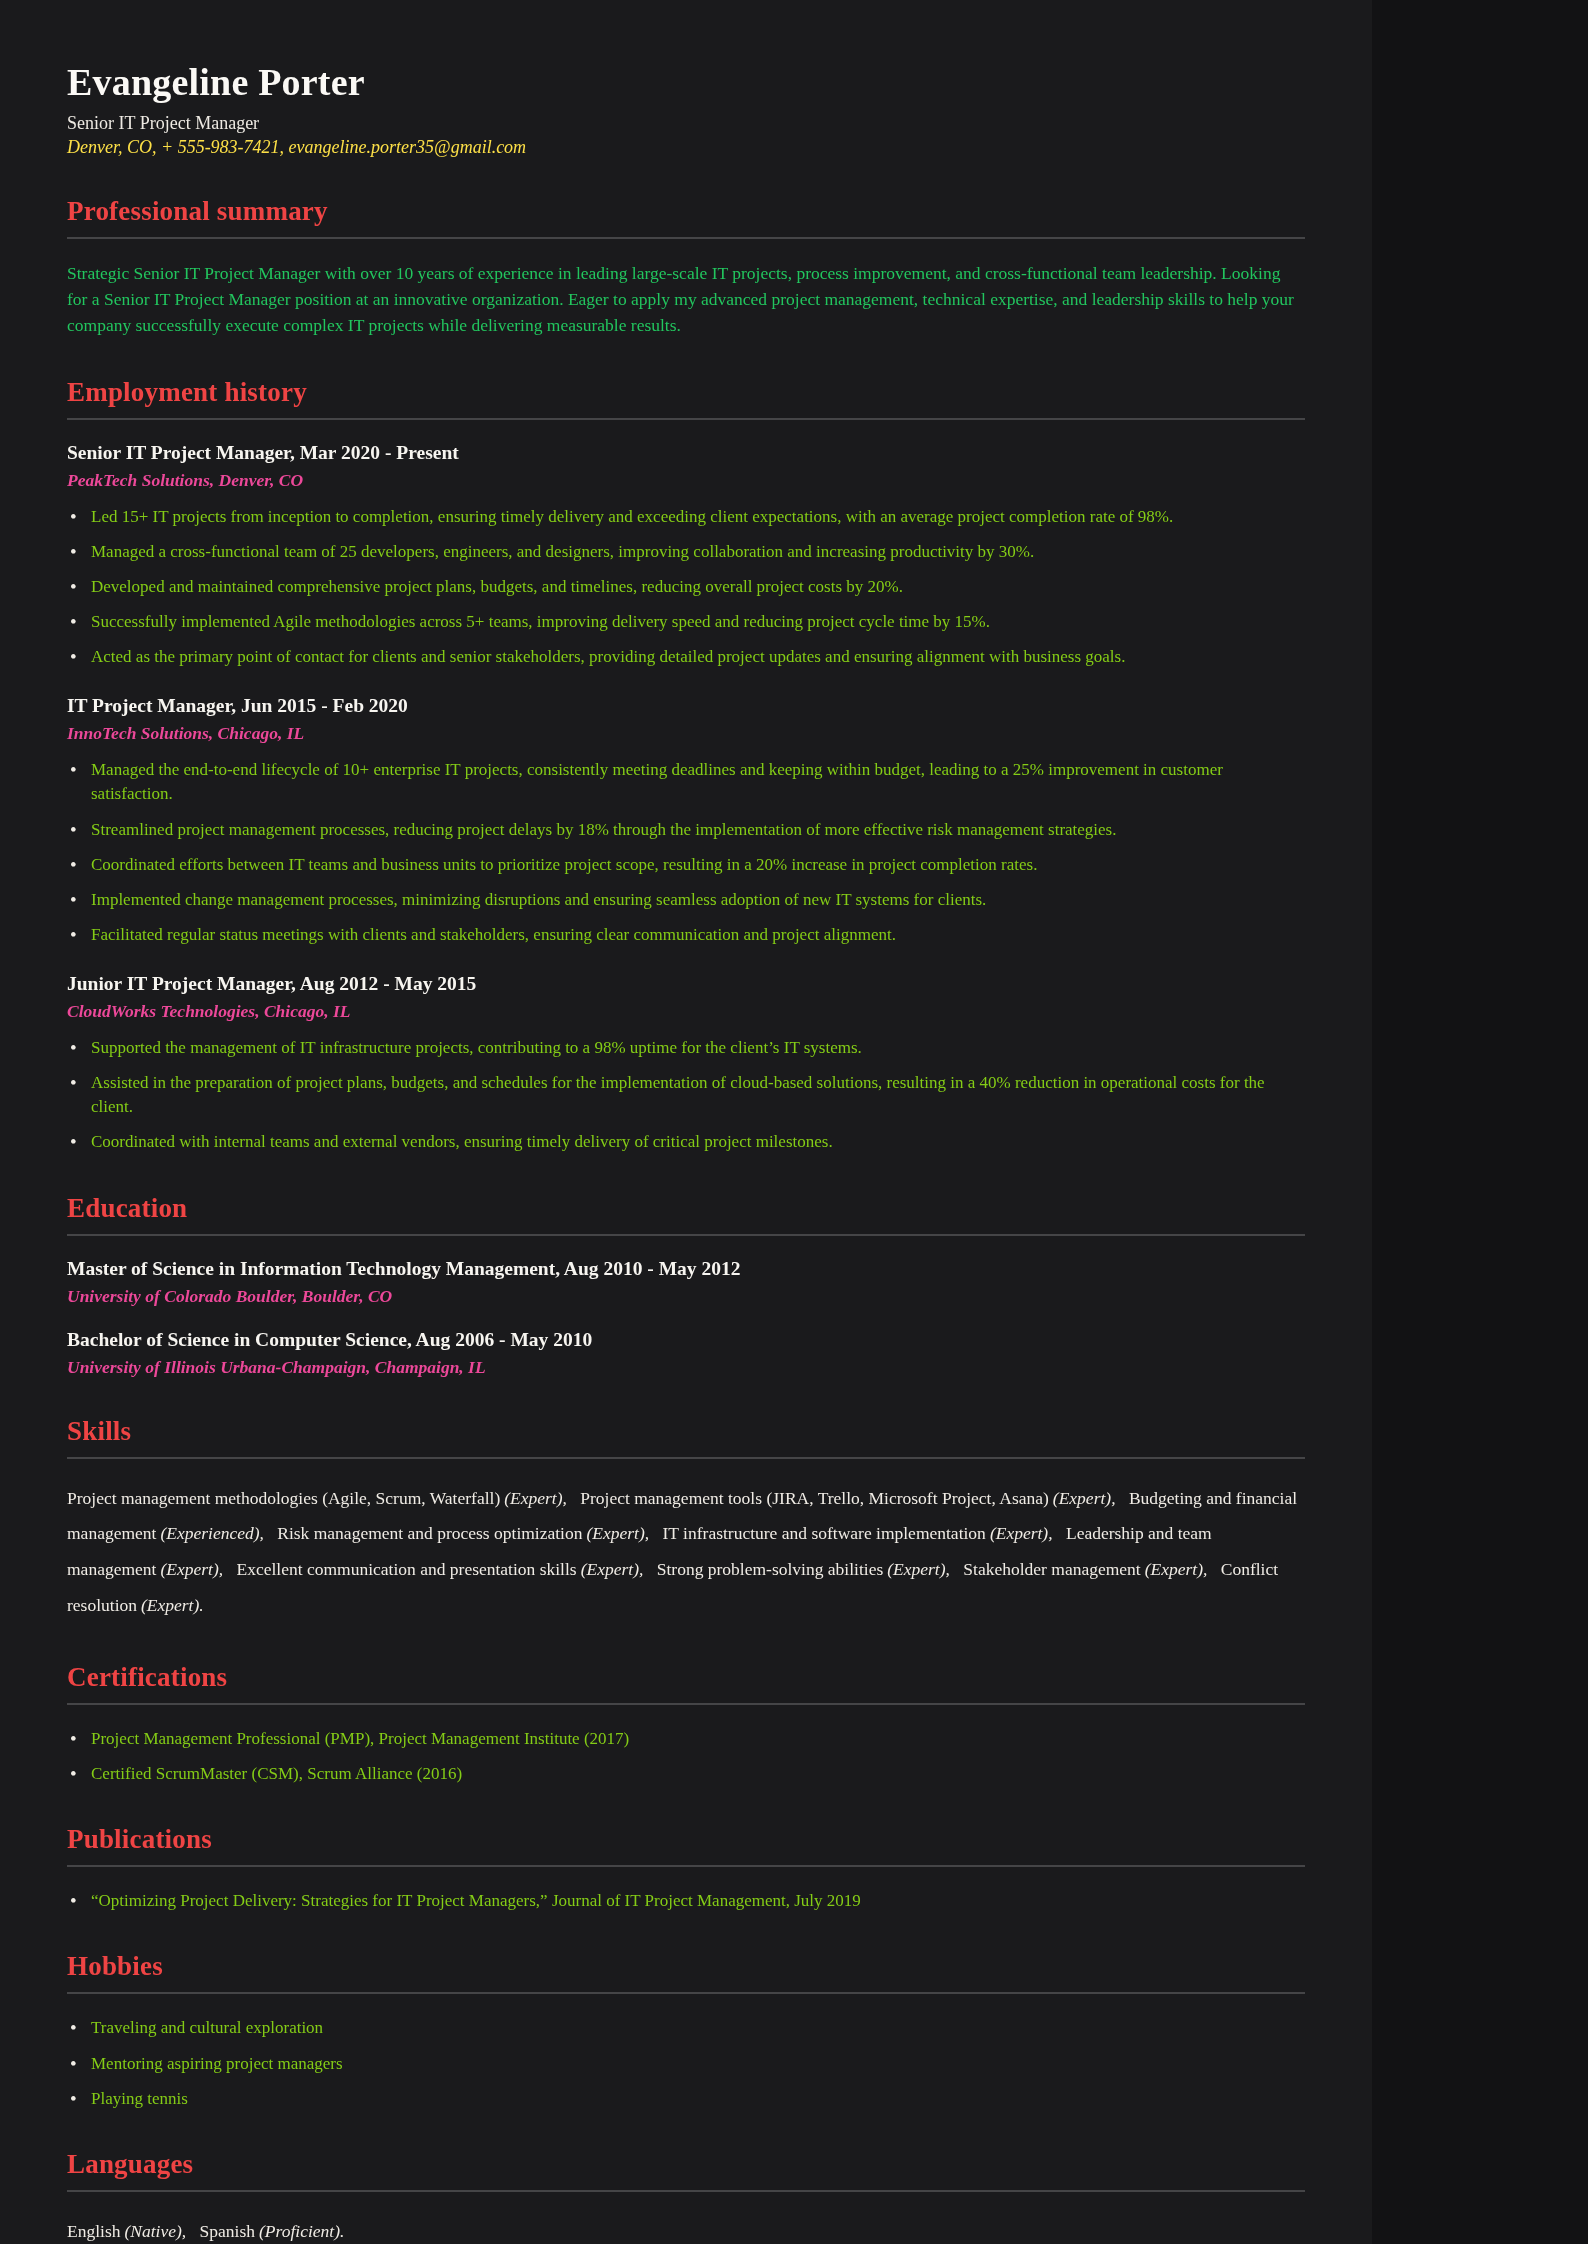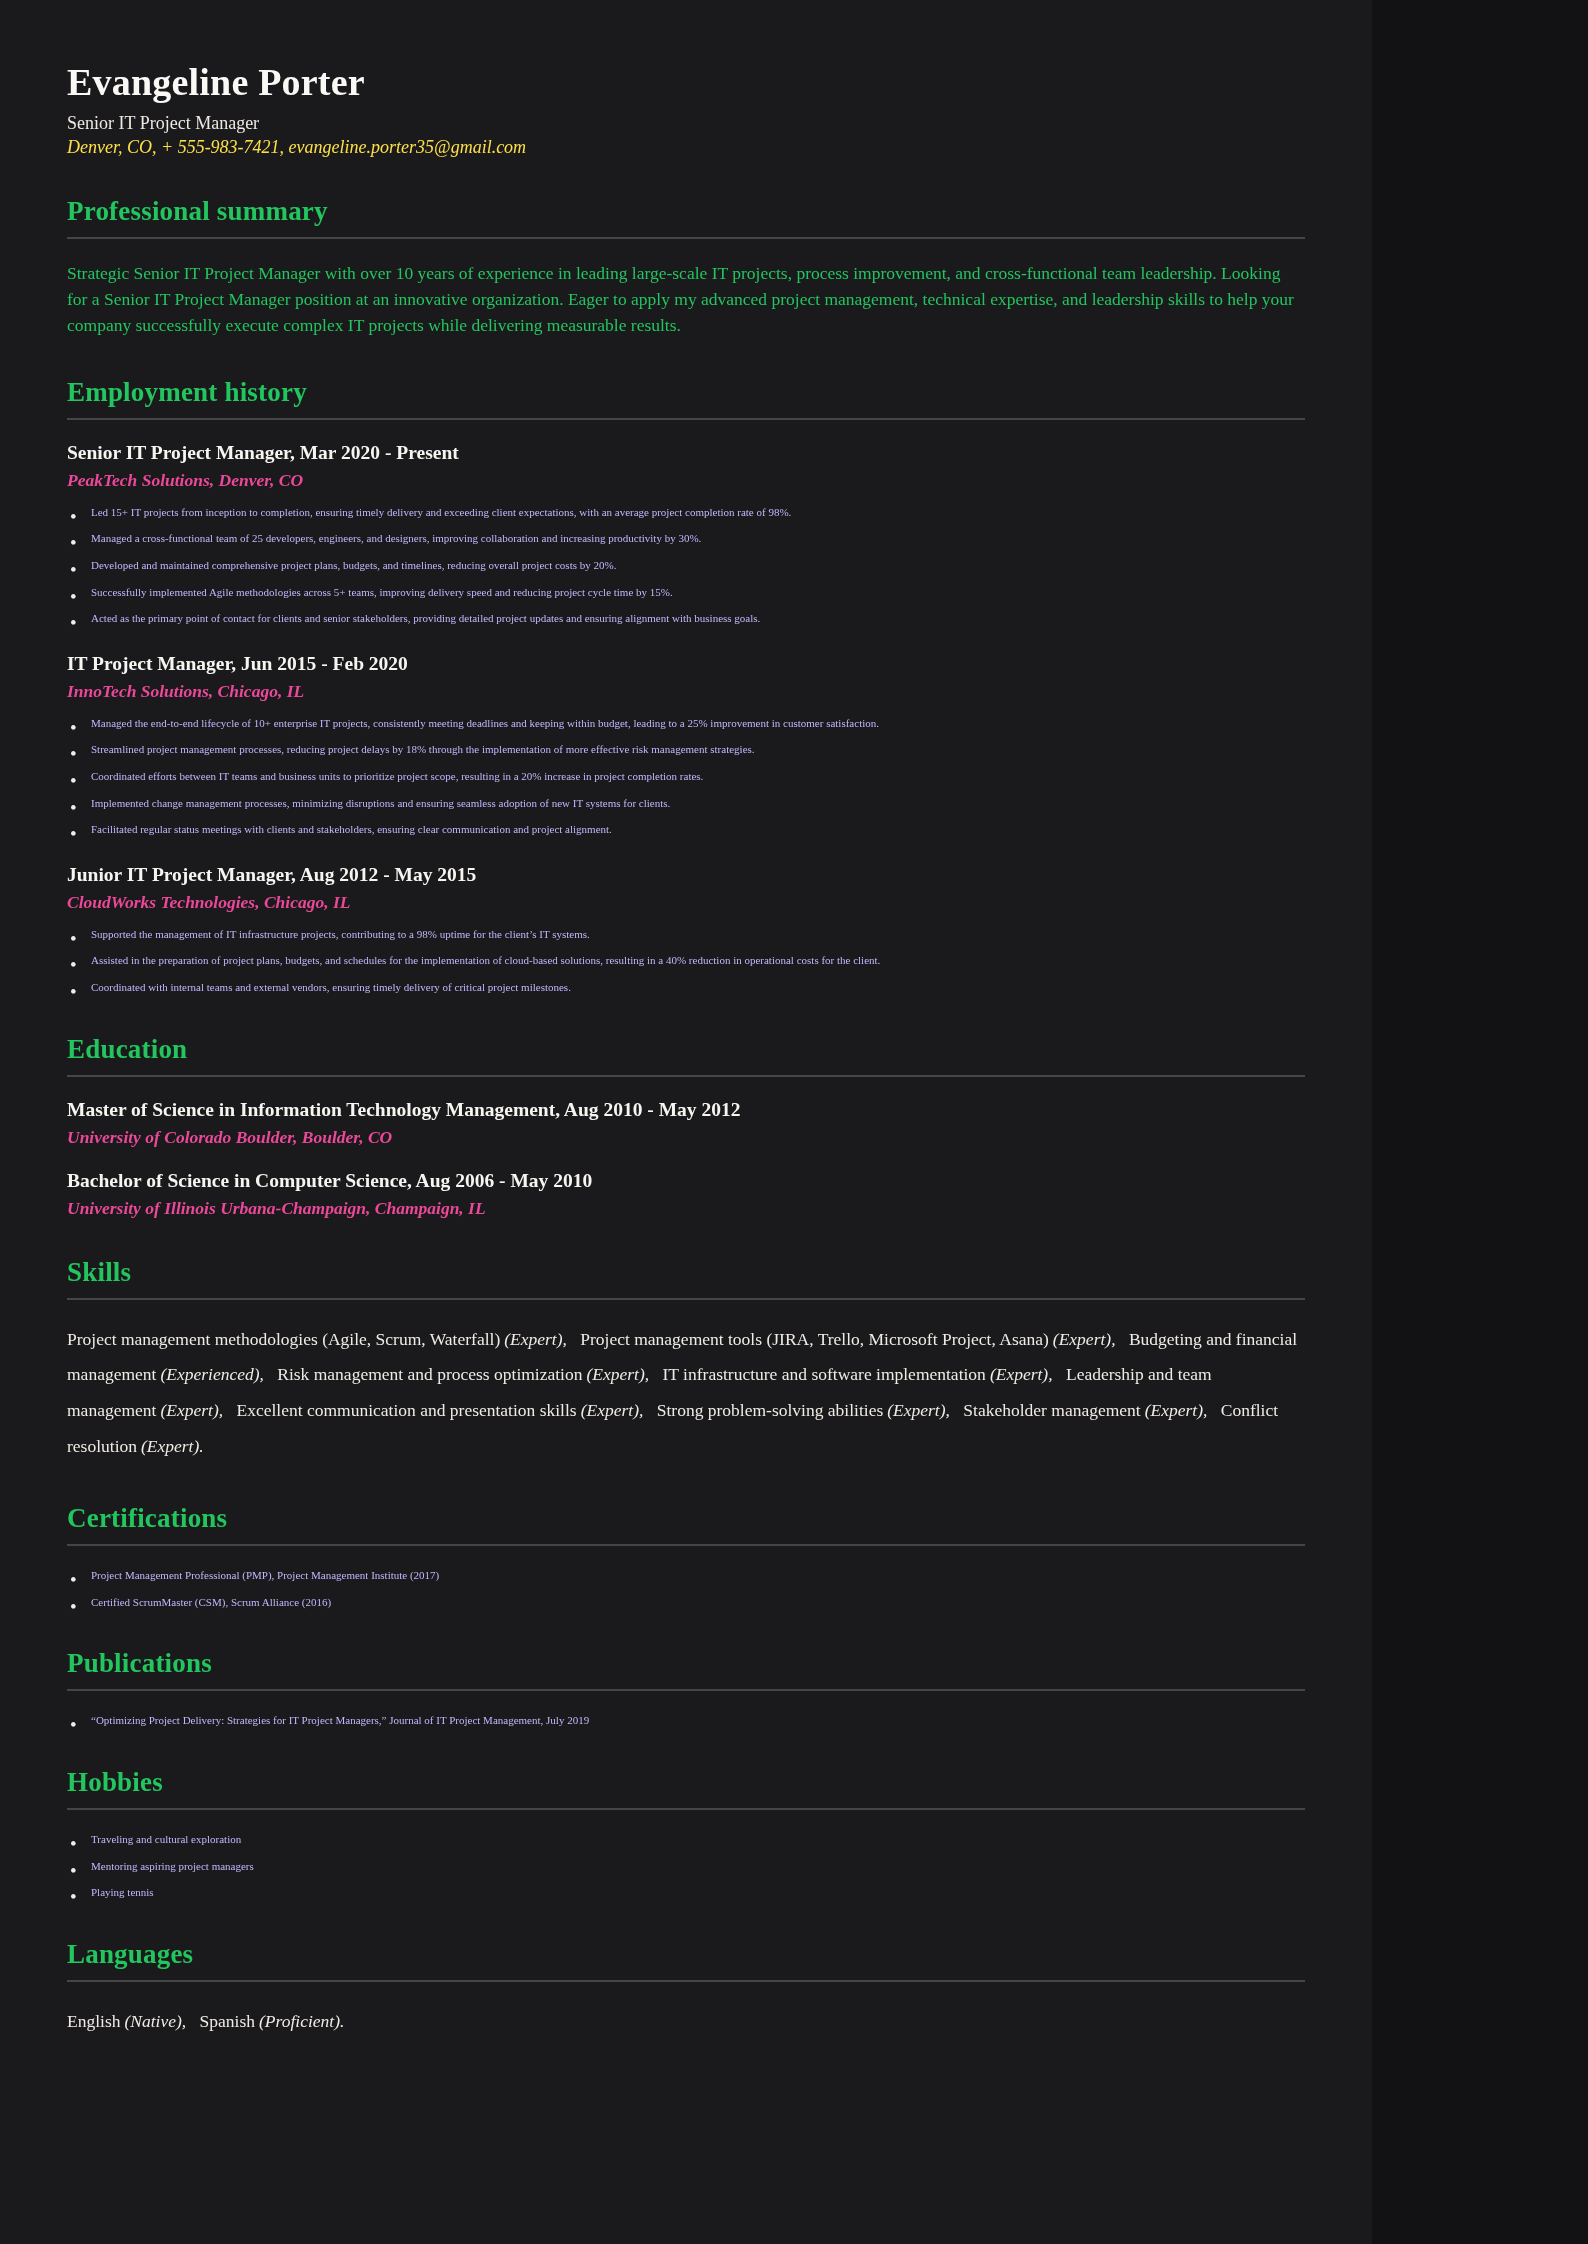--- a/index.html
+++ b/index.html
@@ -33,21 +33,21 @@
     font-size: 18px;
     font-style: italic;
     margin-top: 3px;
     color: #fde047;
   }
   
   section { margin-top: 38px; }
   h2 {
     font-size: 27px;
     font-weight: 700;
-    color: #22c55e;
+    color: #ef4444;
     letter-spacing: 0.2px;
   }
   .rule {
     border: none;
     border-top: 2px solid #454547;
     margin: 10px 0 22px 0;
   }
   p.body-text {
     font-size: 17.5px;
     line-height: 1.48;
@@ -68,24 +68,24 @@
     color: #ec4899;
     font-weight: bold;
   }
   ul.dots {
     list-style: none;
     margin-top: 14px;
   }
   ul.dots li {
     position: relative;
     padding-left: 24px;
-    font-size: 11px;
+    font-size: 17px;
     line-height: 1.42;
     margin-bottom: 11px;
-    color: #c4b5fd;
+    color: #84cc16;
   }
   ul.dots li:last-child { margin-bottom: 0; }
   ul.dots li::before {
     content: "\2022";
     position: absolute;
     left: 3px;
     top: -1px;
     font-size: 19px;
     color: #f0ece5;
   }

